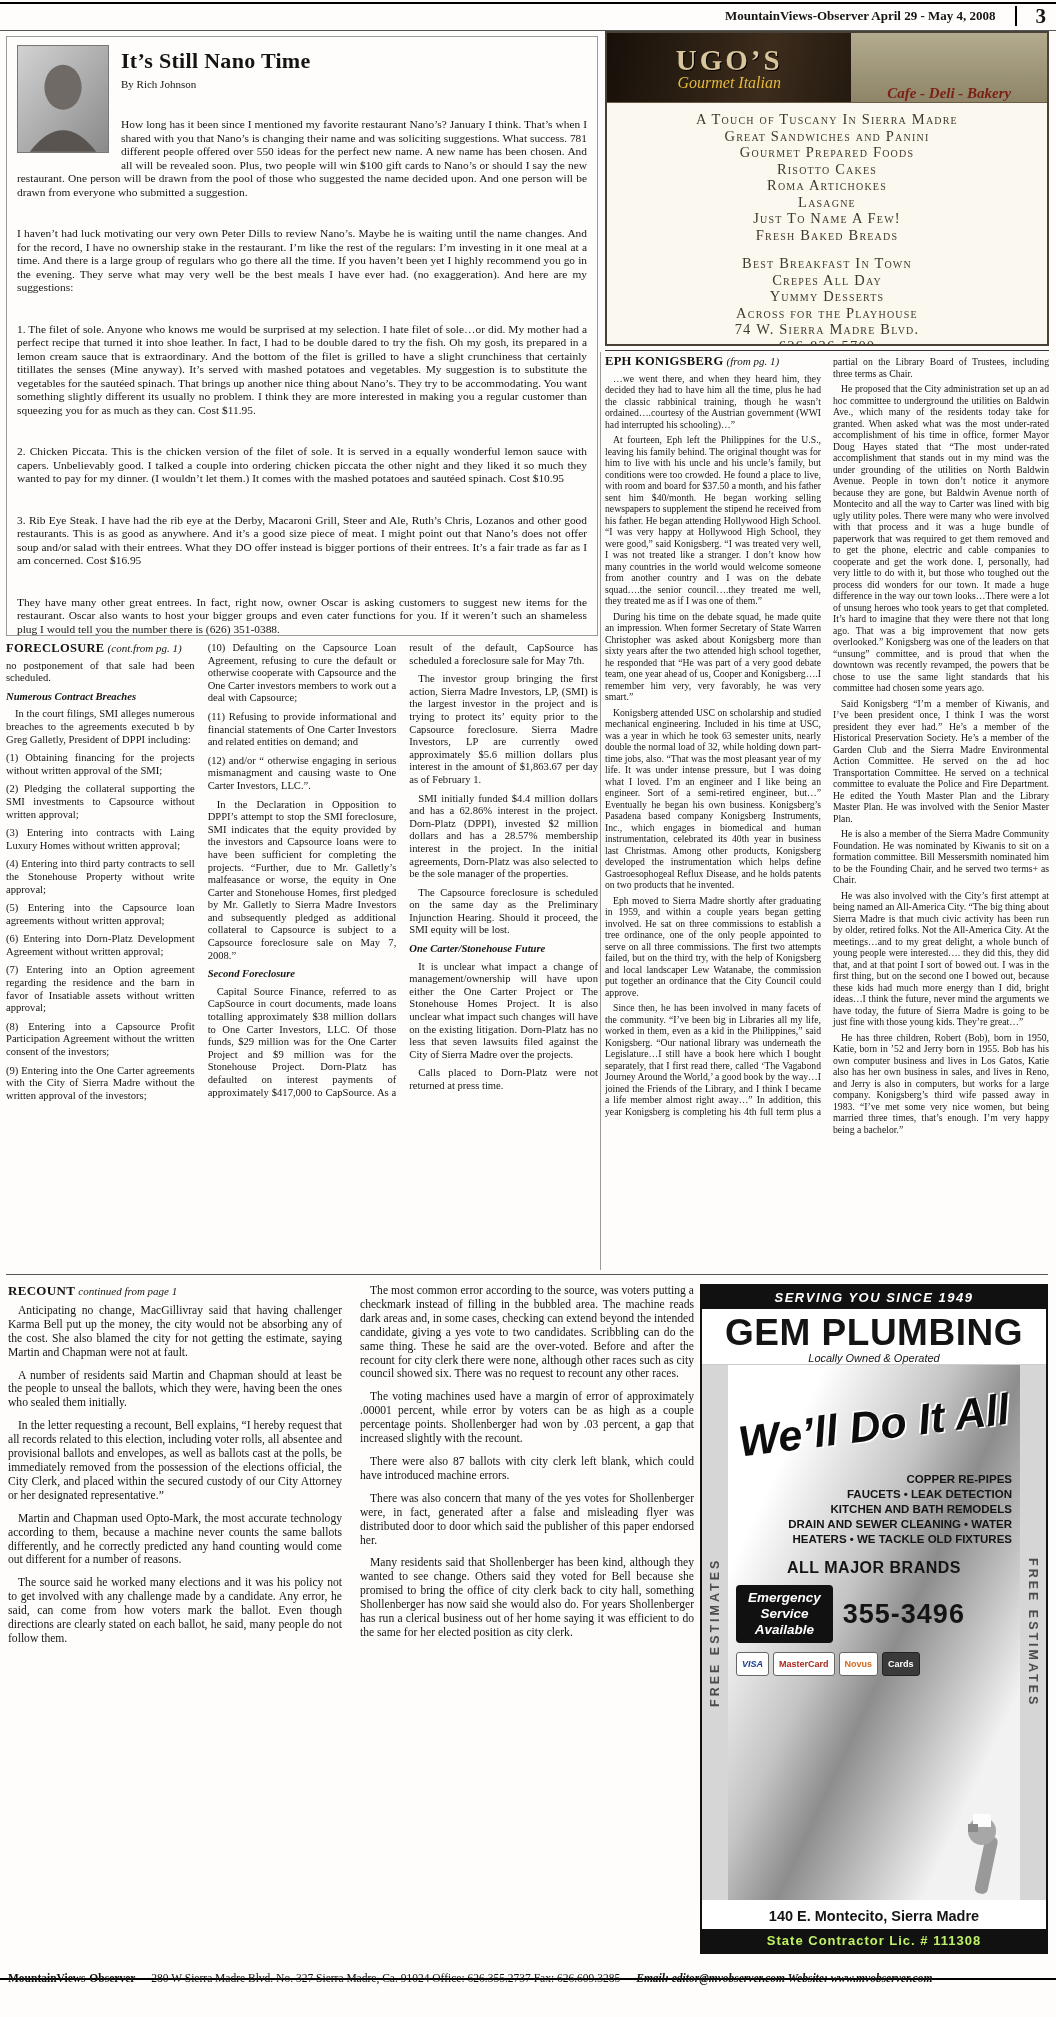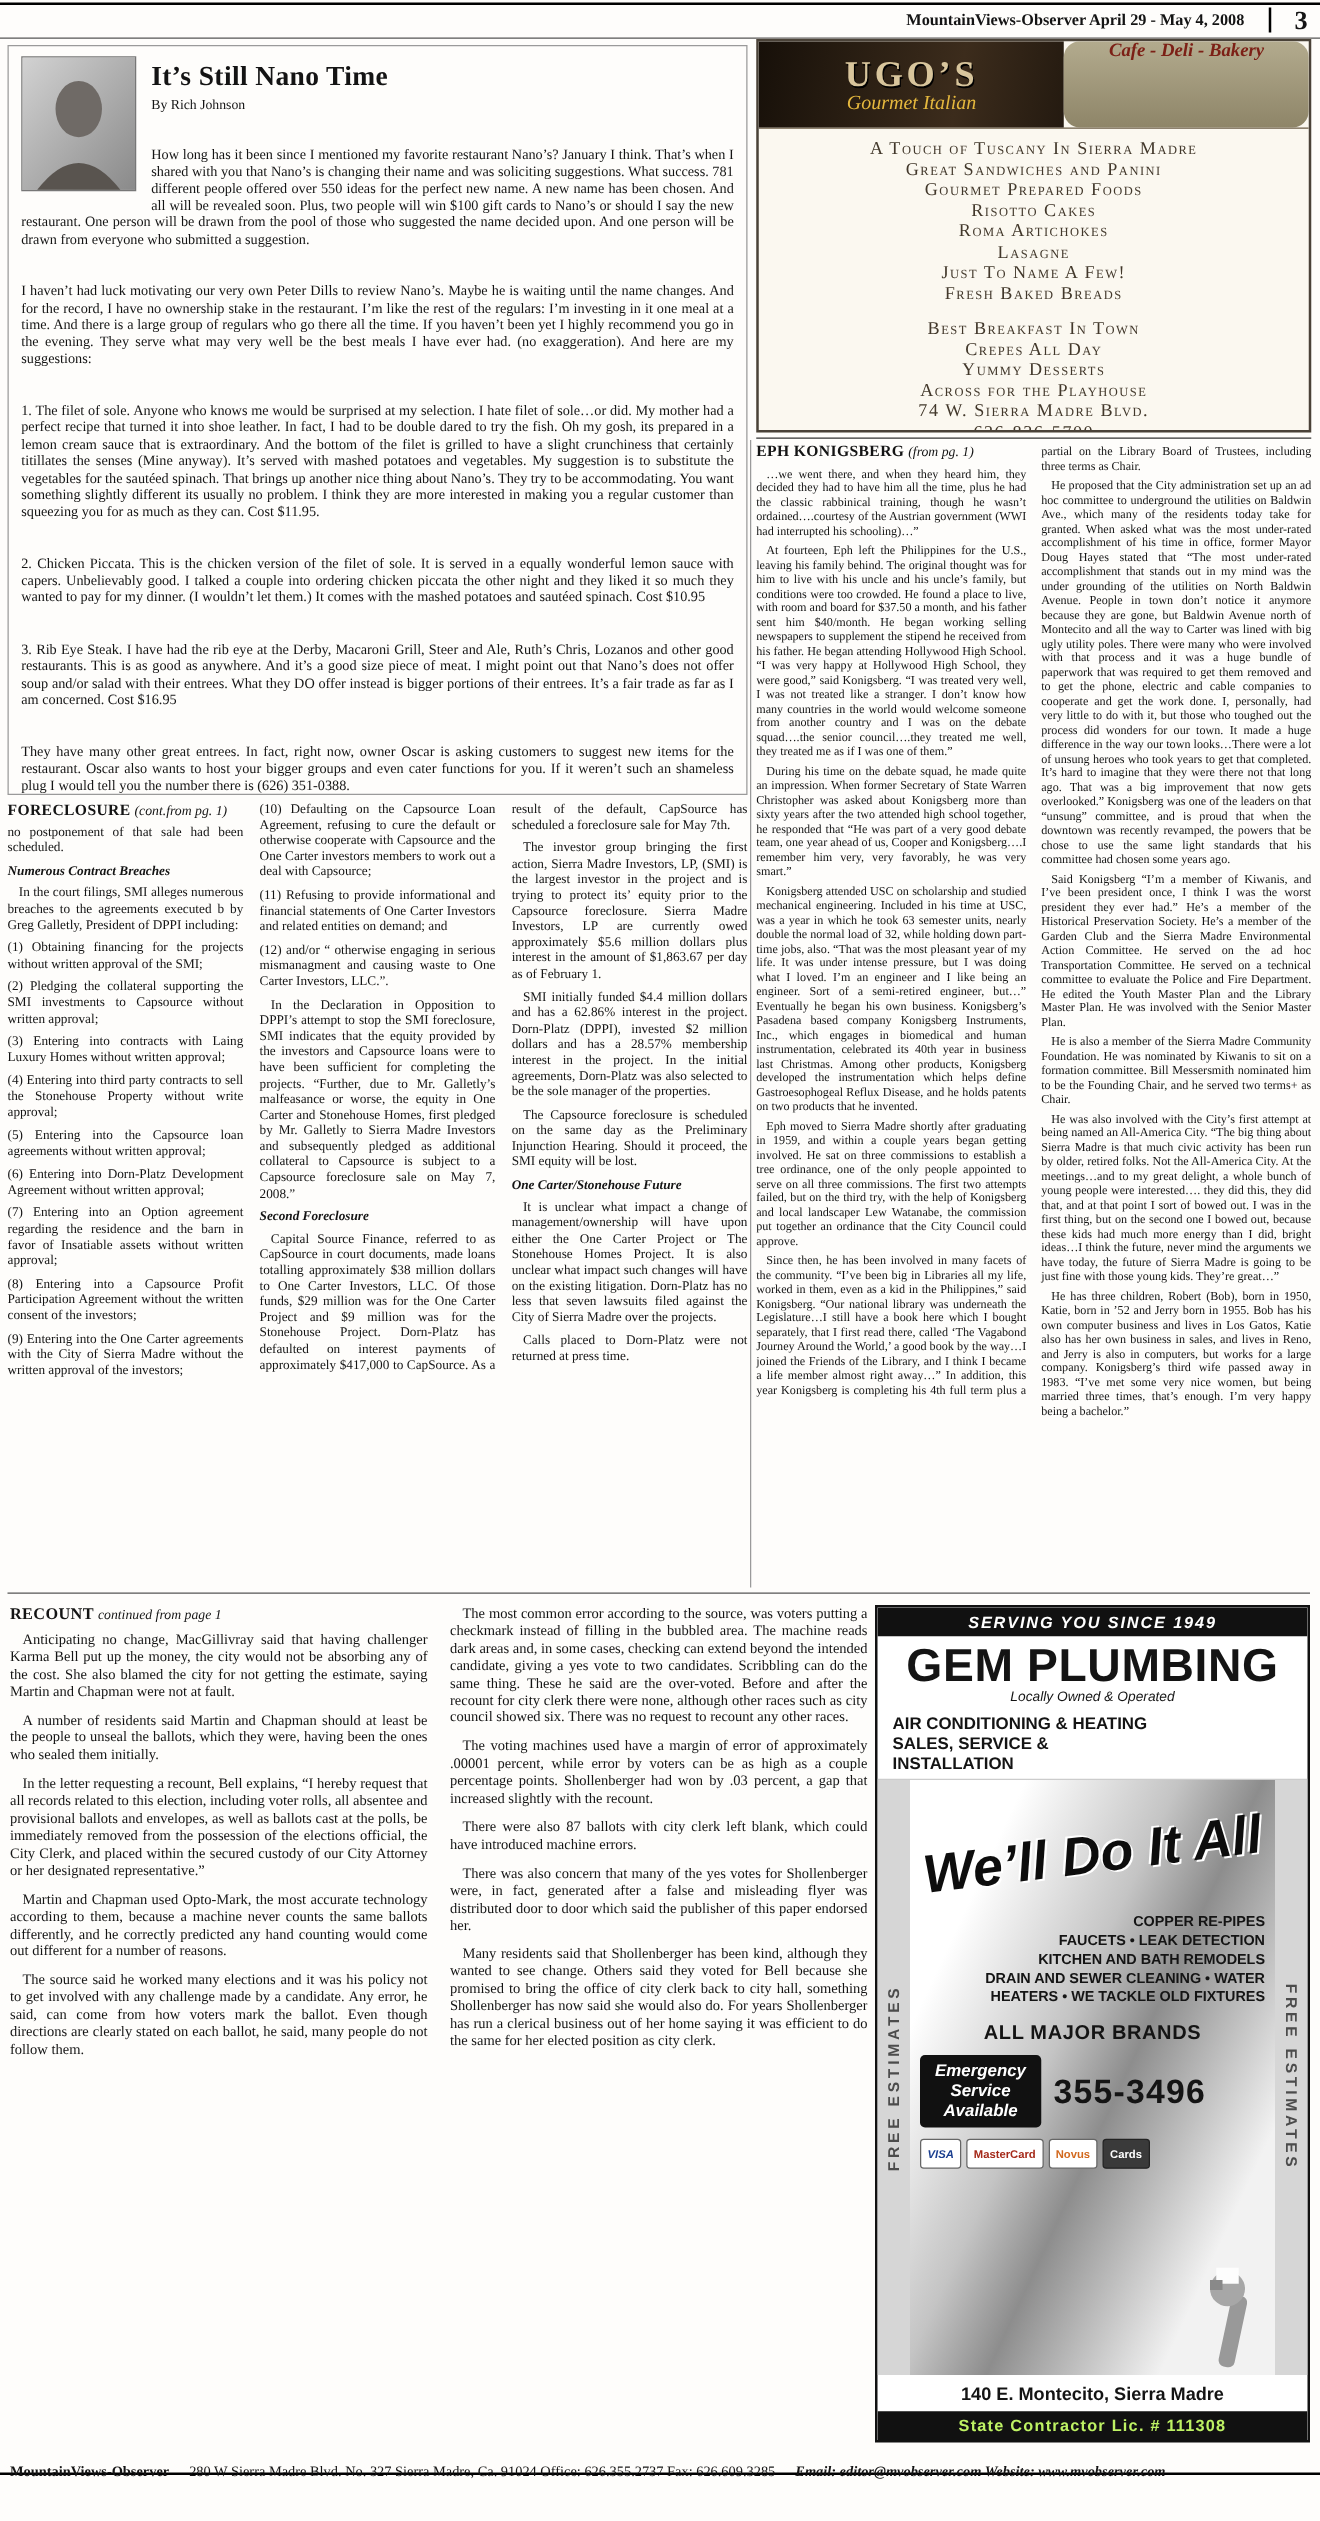--- a/index.html
+++ b/index.html
@@ -48,21 +48,21 @@
   .rec-cols { column-count: 2; column-gap: 18px; height: 100%; font-size: 11.6px; line-height: 13.9px; text-align: justify; }
   .rec-cols .para { margin-bottom: 9px; text-indent: 10px; }
   .rec-cols .article-head { font-size: 13px; }
 
   
   .ugos-box { position: absolute; left: 605px; top: 31px; width: 444px; height: 315px; border: 2px solid #4a4238; background: #fbf8f0; overflow: hidden; }
   .ugos-header { display: flex; height: 70px; border-bottom: 1px solid #6b5b44; }
   .ugos-left { flex: 1.25; background: linear-gradient(100deg,#171009,#3c2c1c 65%,#241a10); display: flex; flex-direction: column; justify-content: center; align-items: center; }
   .ugos-brand { font-size: 29px; font-weight: bold; letter-spacing: 3px; color: #d8c59c; text-shadow: 1px 1px 0 #000; }
   .ugos-sub { font-size: 16px; font-style: italic; color: #e5b83e; margin-top: -3px; }
-  .ugos-right { flex: 1; background: linear-gradient(#b3ab8e,#8e8568); display: flex; align-items: flex-start; justify-content: center; border-radius: 13px; }
+  .ugos-right { flex: 1; background: linear-gradient(#b3ab8e,#8e8568); display: flex; align-items: flex-end; justify-content: center; }
   .ugos-tag { font-style: italic; font-size: 15px; font-weight: bold; color: #7c2016; }
   .ugos-lines { margin-top: 8px; text-align: center; }
   .ugos-lines2 { margin-top: 12px; }
   .ugos-line { font-variant: small-caps; font-size: 14.5px; line-height: 16.5px; letter-spacing: 1.2px; color: #42382b; }
 
   
   .gem-box { position: absolute; left: 700px; top: 1284px; width: 348px; height: 670px; border: 2px solid #111; background: #fff; font-family: "Liberation Sans", sans-serif; display: flex; flex-direction: column; overflow: hidden; }
   .gem-serving { background: #111; color: #fff; font-style: italic; font-weight: bold; font-size: 13px; text-align: center; padding: 4px 0; letter-spacing: 1.5px; }
   .gem-brand { font-size: 37px; font-weight: bold; letter-spacing: .5px; text-align: center; margin-top: 3px; }
   .gem-owned { font-size: 11px; font-style: italic; text-align: center; margin-top: -2px; }
@@ -229,23 +229,20 @@
         <p class="para">There were also 87 ballots with city clerk left blank, which could have introduced machine errors.</p>
         <p class="para">There was also concern that many of the yes votes for Shollenberger were, in fact, generated after a false and misleading flyer was distributed door to door which said the publisher of this paper endorsed her.</p>
         <p class="para">Many residents said that Shollenberger has been kind, although they wanted to see change. Others said they voted for Bell because she promised to bring the office of city clerk back to city hall, something Shollenberger has now said she would also do. For years Shollenberger has run a clerical business out of her home saying it was efficient to do the same for her elected position as city clerk.</p>
       </div>
   </section>
 
   <aside class="gem-box">
     <div class="gem-serving">SERVING YOU SINCE 1949</div>
     <div class="gem-brand">GEM PLUMBING</div>
     <div class="gem-owned">Locally Owned &amp; Operated</div>
-    <div class="gem-hvac">AIR CONDITIONING &amp; HEATING
-SALES, SERVICE &amp;
-INSTALLATION</div>
     <div class="gem-middle">
       <div class="gem-free left">FREE ESTIMATES</div>
       <div class="gem-center">
         <div class="gem-welldo">We’ll Do It All</div>
         <div class="gem-services">
             <p class="gem-service">COPPER RE-PIPES</p>
             <p class="gem-service">FAUCETS • LEAK DETECTION</p>
             <p class="gem-service">KITCHEN  AND BATH REMODELS</p>
             <p class="gem-service">DRAIN AND SEWER CLEANING • WATER</p>
             <p class="gem-service">HEATERS • WE TACKLE OLD FIXTURES</p>

